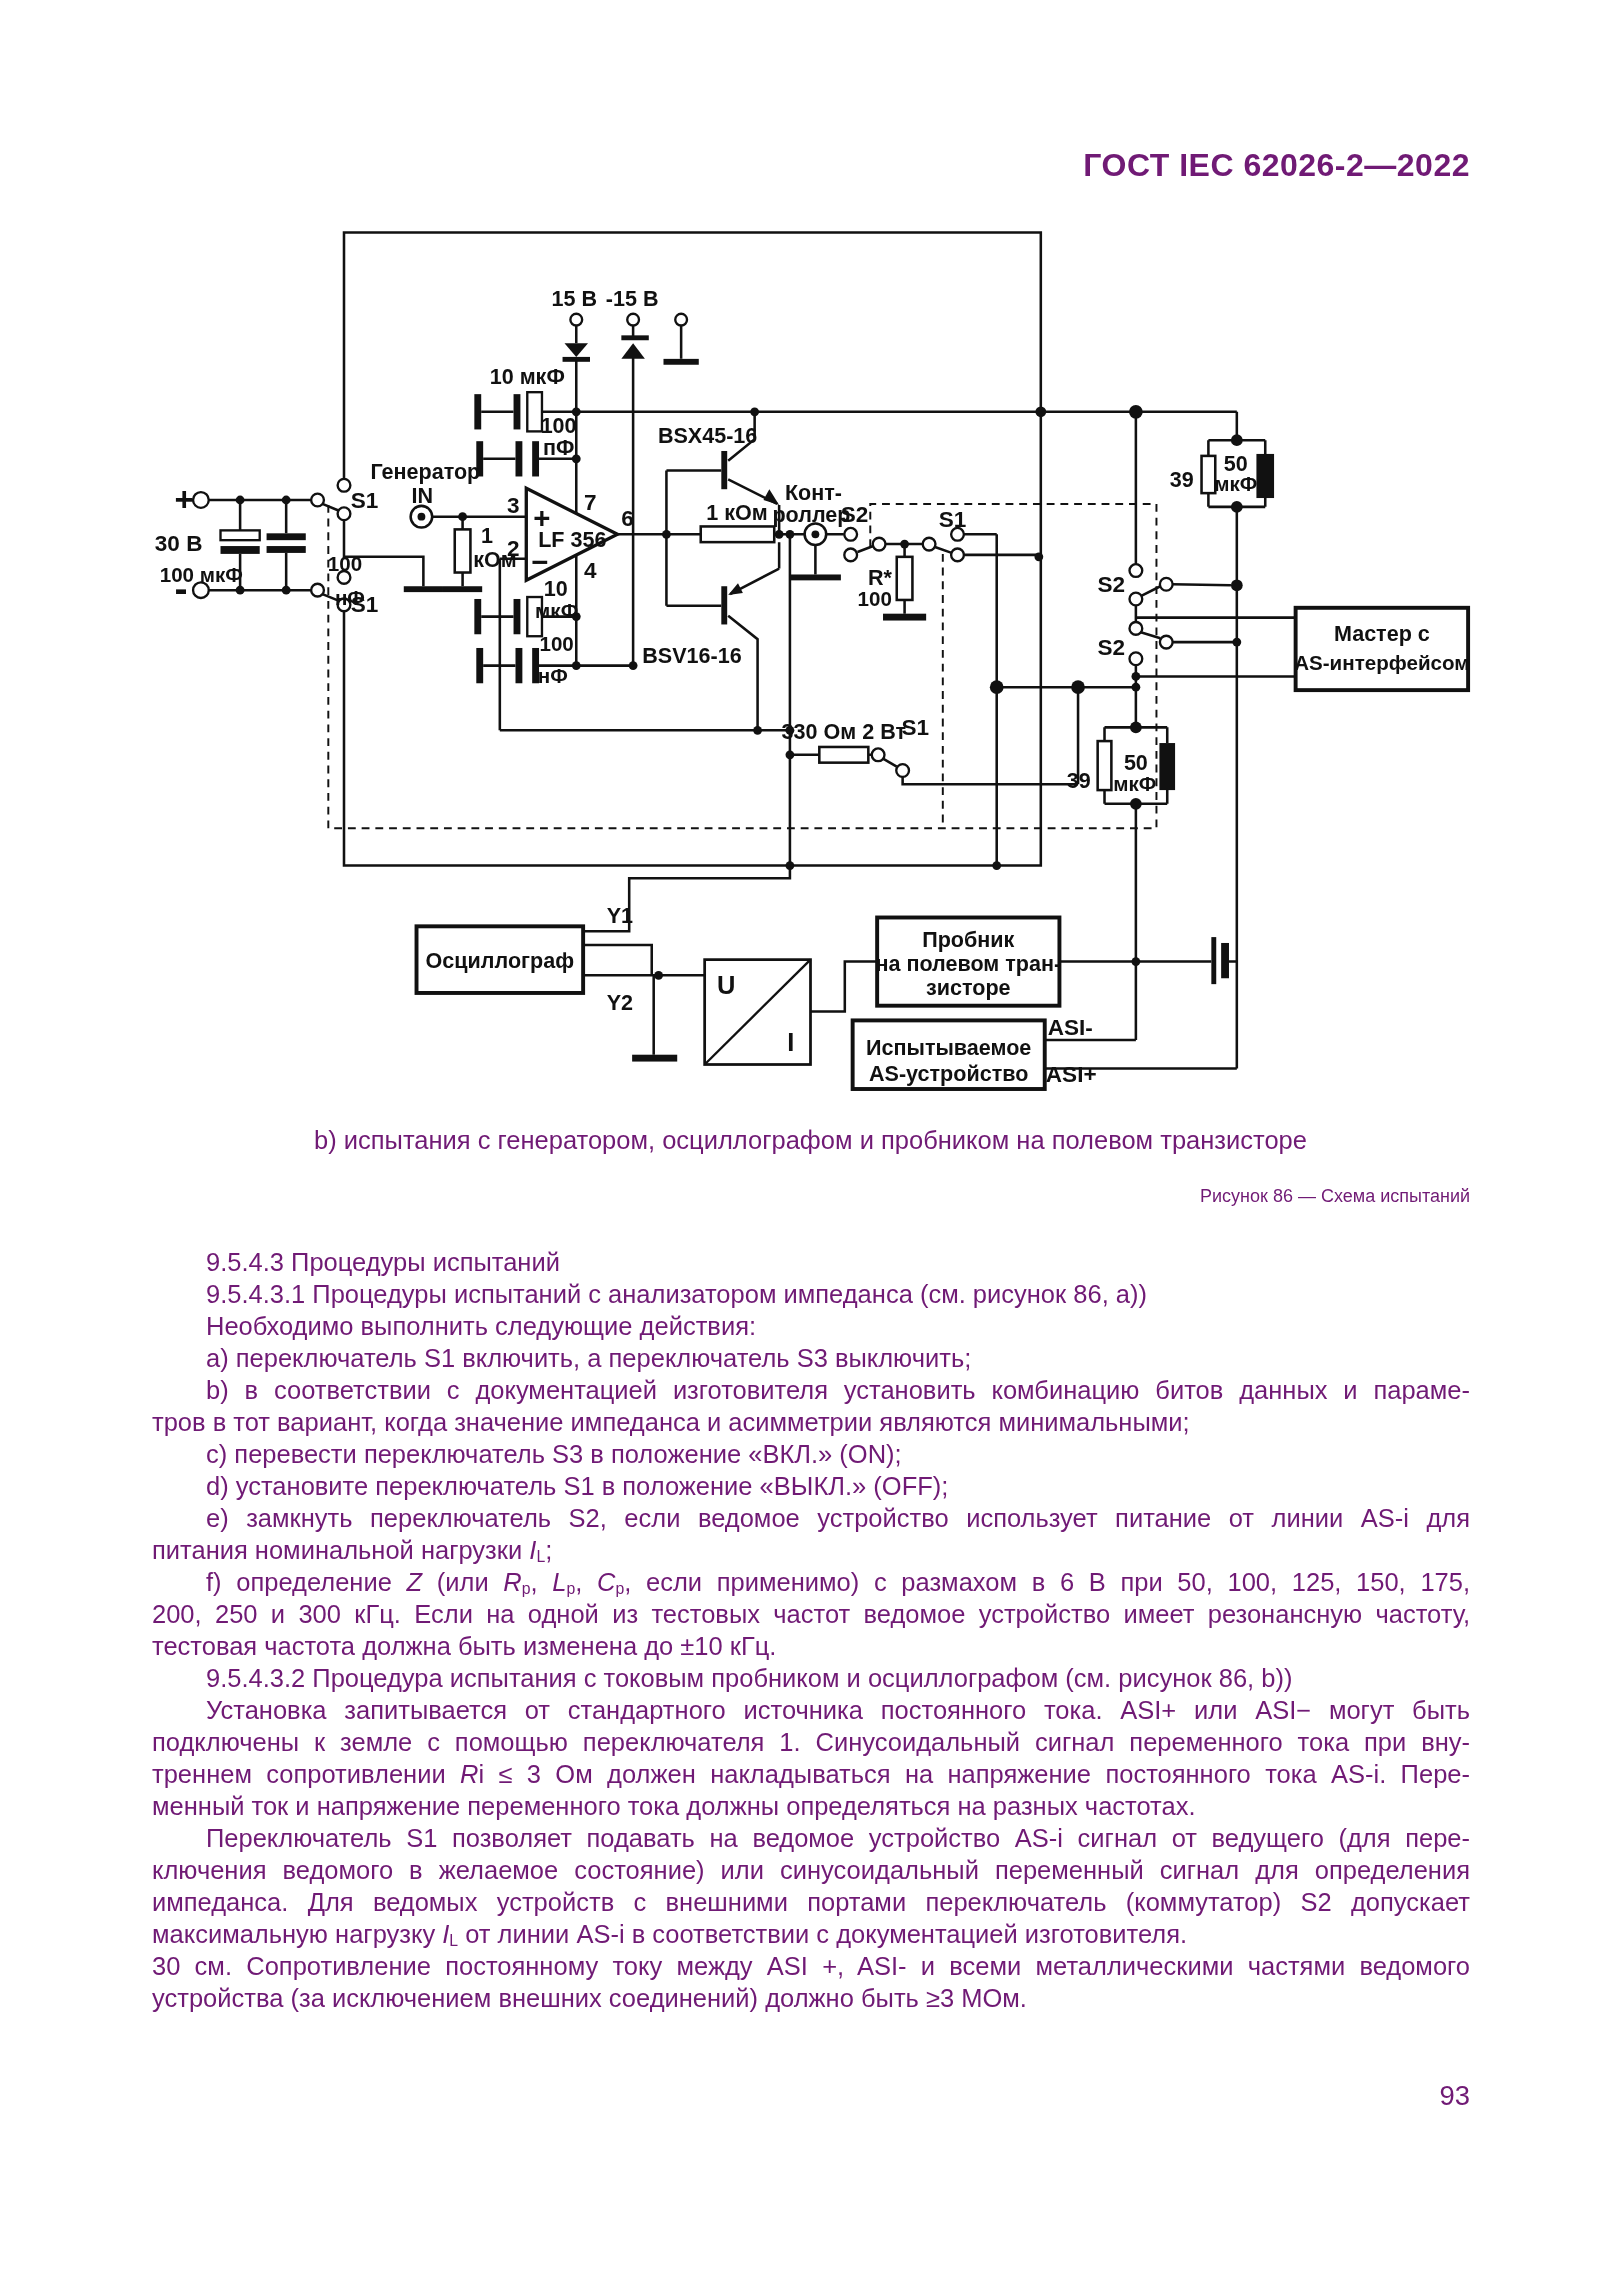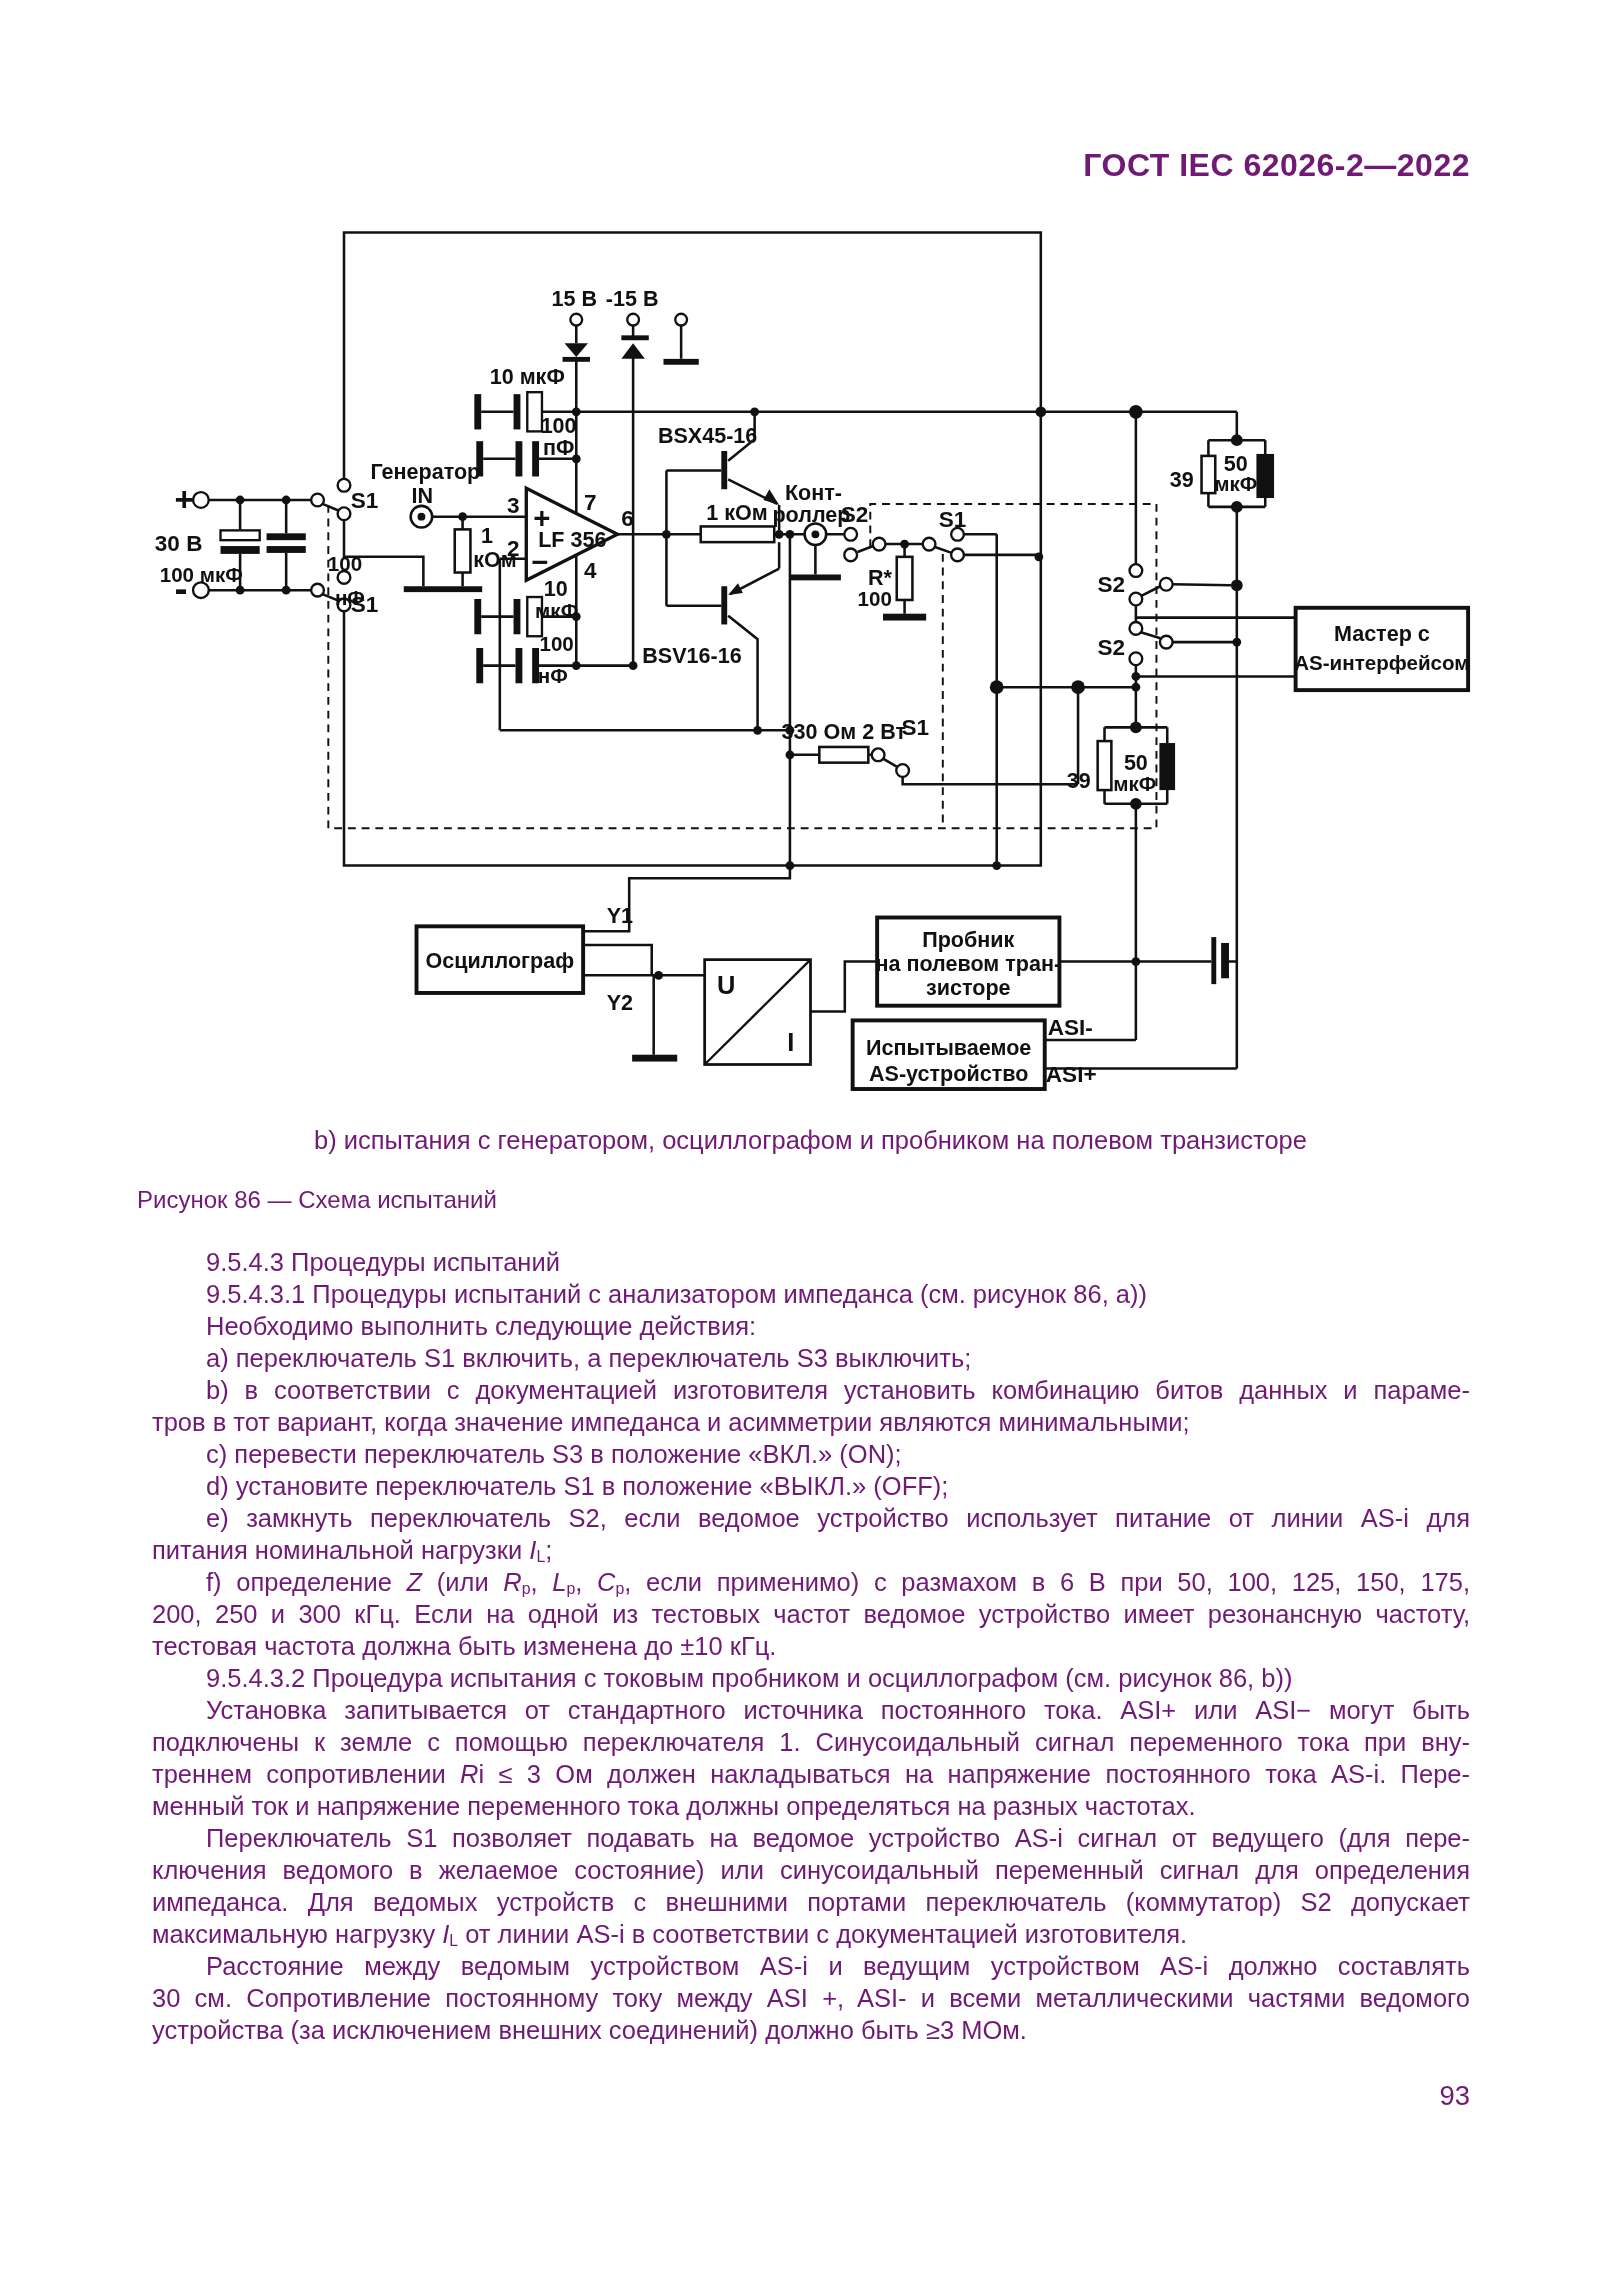--- a/index.html
+++ b/index.html
@@ -3,21 +3,21 @@
 <meta charset="utf-8">
 <style>
   html,body{margin:0;padding:0;background:#e8e8e8;}
   #page{position:relative;width:1621px;height:2293px;background:#ffffff;overflow:hidden;
         font-family:"Liberation Sans", sans-serif;color:#701a75;}
   #hdr{position:absolute;top:147px;left:151px;width:1319px;text-align:right;
        font-size:32px;font-weight:bold;letter-spacing:0.5px;}
   svg{position:absolute;top:0;left:0;}
   svg text{font-family:"Liberation Sans", sans-serif;font-weight:bold;fill:#111;}
   #caption{position:absolute;top:1126px;left:151px;width:1319px;text-align:center;font-size:25.5px;}
-  #figlabel{position:absolute;top:1186px;left:137px;width:1319px;text-align:left;font-size:24px;}
+  #figlabel{position:absolute;top:1186px;left:151px;width:1319px;text-align:right;font-size:18px;}
   #bodytext{position:absolute;top:1246px;left:152px;width:1318px;font-size:25.5px;}
   .bline{height:32px;line-height:32px;white-space:pre-wrap;overflow:hidden;}
   .bline.just{text-align:justify;text-align-last:justify;}
   .bline.ind{text-indent:54px;}
   .i{font-style:italic;}
   .s{font-size:0.62em;vertical-align:-0.22em;}
   #pgnum{position:absolute;top:2080px;left:151px;width:1319px;text-align:right;font-size:27.4px;}
 </style>
 </head>
 <body>
@@ -305,20 +305,19 @@
       <div class="bline"><span>тестовая частота должна быть изменена до ±10 кГц.</span></div>
       <div class="bline ind"><span>9.5.4.3.2 Процедура испытания с токовым пробником и осциллографом (см. рисунок 86, b))</span></div>
       <div class="bline just ind"><span>Установка запитывается от стандартного источника постоянного тока. ASI+ или ASI− могут быть</span></div>
       <div class="bline just"><span>подключены к земле с помощью переключателя 1. Синусоидальный сигнал переменного тока при вну-</span></div>
       <div class="bline just"><span>треннем сопротивлении </span><span class="i">R</span><span>i ≤ 3 Ом должен накладываться на напряжение постоянного тока AS-i. Пере-</span></div>
       <div class="bline"><span>менный ток и напряжение переменного тока должны определяться на разных частотах.</span></div>
       <div class="bline just ind"><span>Переключатель S1 позволяет подавать на ведомое устройство AS-i сигнал от ведущего (для пере-</span></div>
       <div class="bline just"><span>ключения ведомого в желаемое состояние) или синусоидальный переменный сигнал для определения</span></div>
       <div class="bline just"><span>импеданса. Для ведомых устройств с внешними портами переключатель (коммутатор) S2 допускает</span></div>
       <div class="bline"><span>максимальную нагрузку </span><span class="i">I</span><span class="s">L</span><span> от линии AS-i в соответствии с документацией изготовителя.</span></div>
-      <div class="bline just ind"><span>Расстояние между ведомым устройством AS-i и ведущим устройством AS-i должно составлять</span></div>
       <div class="bline just"><span>30 см. Сопротивление постоянному току между ASI +, ASI- и всеми металлическими частями ведомого</span></div>
       <div class="bline"><span>устройства (за исключением внешних соединений) должно быть ≥3 МОм.</span></div>
     </div>
 
   <div id="pgnum">93</div>
 </div>
 
 
 </body></html>

